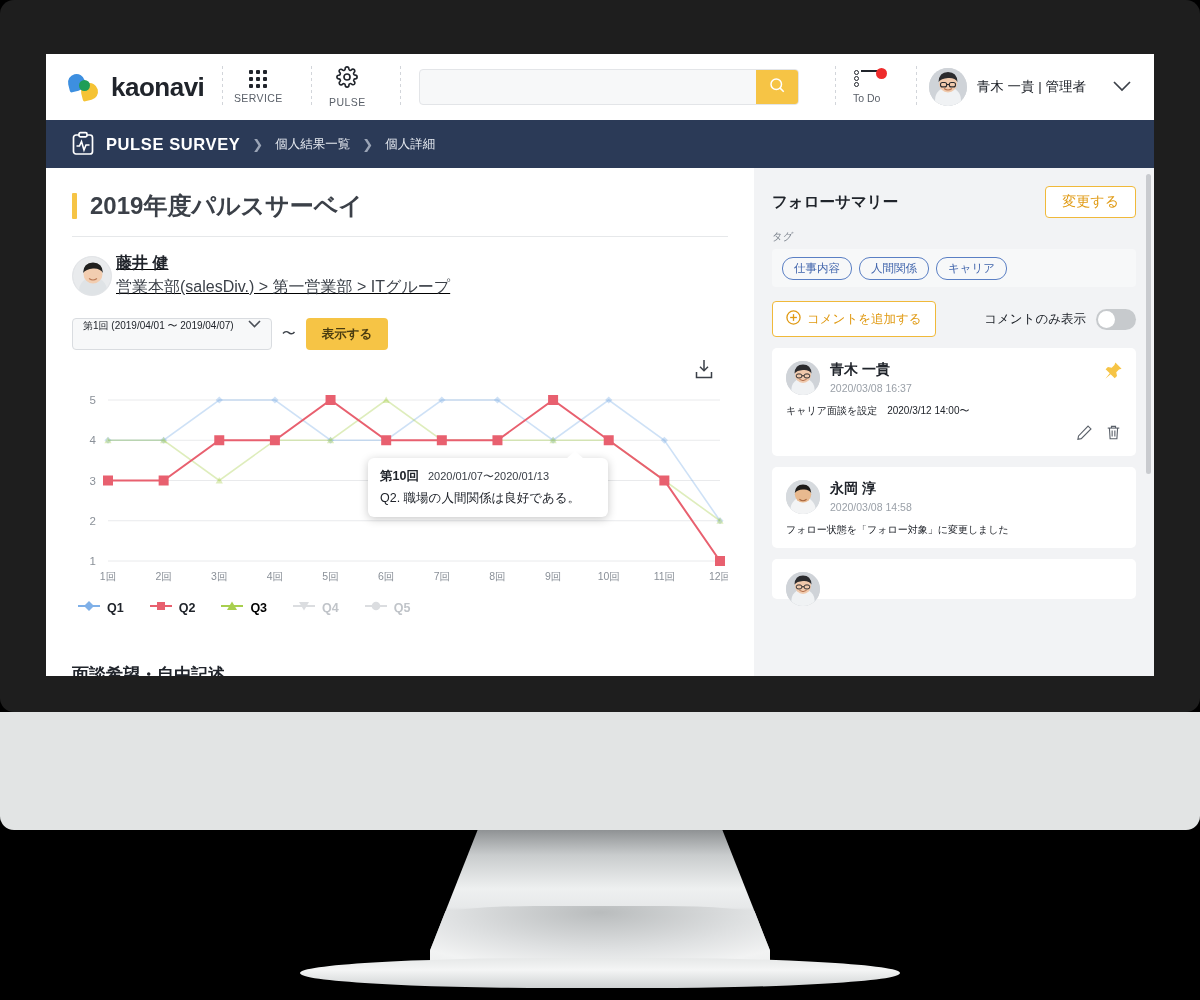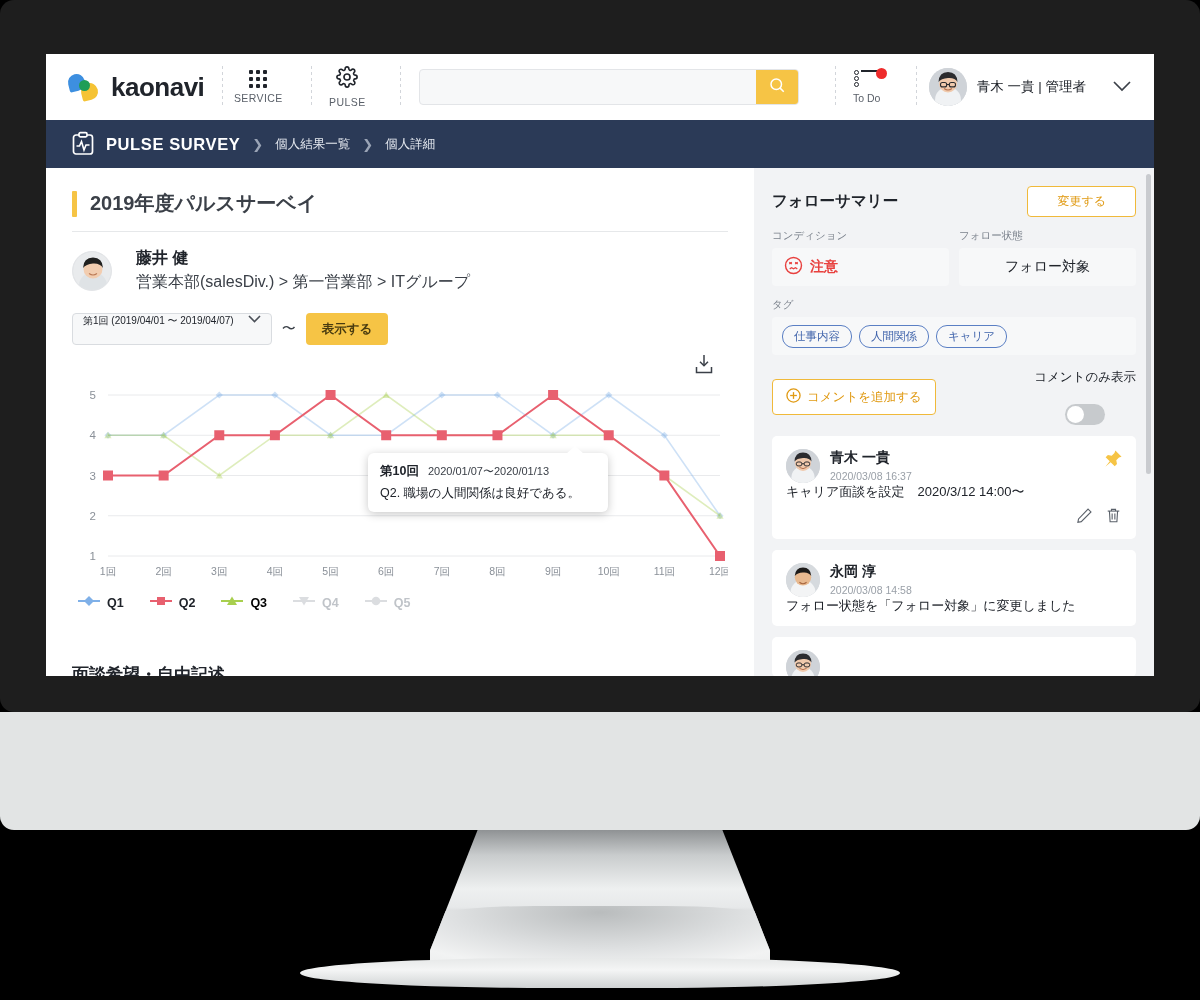--- a/index.html
+++ b/index.html
@@ -85,23 +85,23 @@
   .crumb-sep{ color:#9aa4b6; font-size:13px; margin:0 2px; }
   .crumb-item{ color:#e4e8ef; font-size:12.5px; cursor:pointer; }
 
   
   .content{ display:flex; height:508px; background:#fff; }
   .left{ width:708px; padding:22px 26px 0 26px; position:relative; }
   .right{ flex:1; background:#f2f3f5; padding:18px 18px 0 18px; position:relative; overflow:hidden; }
 
   .page-title-row{ display:flex; align-items:center; border-bottom:1px solid #e6e8ea; padding-bottom:14px; }
   .title-bar{ width:5px; height:26px; background:#f6c445; border-radius:1px; margin-right:13px; }
-  .page-title{ font-size:20px; font-weight:700; color:#3b4048; }
-
-  .person-row{ display:flex; align-items:center; gap:24px; margin-top:16px; }
+  .page-title{ font-size:24px; font-weight:700; color:#3b4048; }
+
+  .person-row{ display:flex; align-items:center; gap:4px; margin-top:16px;text-decoration:underline; }
   .person-name{ font-size:16px; font-weight:700; color:#20242b; }
   .person-org{ font-size:16px; color:#3b4048; margin-top:3px; }
 
   .filter-row{ display:flex; align-items:center; gap:10px; margin-top:20px; }
   .select{ height:32px; border:1px solid #d9dce0; border-radius:4px; background:#f7f8f9;
            display:flex; align-items:flex-start; padding:0 10px; gap:14px; font-size:10px; color:#20242b; cursor:pointer; }
   .tilde{ font-size:14px; color:#3b4048; }
   .show-btn{ height:32px; padding:3px 16px; background:#f6c445; border:0; border-radius:4px;
              font-size:12.5px; color:#4a3c10; cursor:pointer; font-family:inherit; font-weight:700; }
 
@@ -109,43 +109,43 @@
 
   
   .chart-wrap{ position:relative; margin-top:2px; height:205px; }
   .legend{ display:flex; gap:26px; align-items:center; margin-top:8px; padding-left:6px; }
   .legend-item{ display:flex; align-items:center; gap:7px; cursor:pointer; font-size:12.5px; font-weight:700; }
 
   .section-head{ position:absolute; left:26px; bottom:-10px; font-size:17px; font-weight:700; color:#20242b; }
   .panel-head{ display:flex; align-items:center; justify-content:space-between; }
   .panel-title{ font-size:15.5px; font-weight:700; color:#20242b; }
   .change-btn{ border:1px solid #f0b93a; color:#e09a13; background:#fff; border-radius:4px;
-               font-size:12px; padding:6px 29px; cursor:pointer; font-family:Liberation Mono, monospace; }
+               font-size:14px; padding:6px 16px; cursor:pointer; font-family:Liberation Mono, monospace; }
   .fld-label{ font-size:10.5px; color:#7b828c; margin-bottom:5px; }
   .fld-row{ display:flex; gap:10px; margin-top:12px; }
   .fld{ flex:1; }
   .fld-box{ background:#f7f8f9; border-radius:4px; height:38px; display:flex; align-items:center; padding:0 12px; gap:7px; }
   .cond-text{ color:#e8413f; font-size:14px; font-weight:700; }
   .follow-text{ font-size:14px; color:#20242b; }
   .tag-box{ background:#f7f8f9; border-radius:4px; min-height:38px; display:flex; align-items:center; gap:7px; padding:0 10px; }
   .tag{ border:1px solid #5a7fc4; color:#3f63ab; border-radius:11px; font-size:11.5px; padding:3px 11px; white-space:nowrap; }
 
   .comment-bar{ display:flex; align-items:center; justify-content:space-between; margin-top:14px; }
   .add-comment{ border:1px solid #f0b93a; color:#e09a13; background:#fff; border-radius:4px;
                 font-size:12.5px; padding:8px 13px; display:flex; align-items:center; gap:6px; cursor:pointer; font-family:inherit; }
-  .only-comments{ display:flex; align-items:center; gap:18px;flex-direction:column; }
+  .only-comments{ display:flex; align-items:center; gap:10px; }
   .only-label{ font-size:12.5px; color:#20242b; }
   .toggle{ width:40px; height:21px; border-radius:11px; background:#c7cacd; position:relative; cursor:pointer; }
   .toggle i{ position:absolute; left:2px; top:2px; width:17px; height:17px; border-radius:50%; background:#fff; }
 
   .card{ background:#fff; border-radius:5px; padding:13px 14px 11px 14px; margin-top:11px; position:relative; }
   .card-head{ display:flex; align-items:flex-start; gap:10px; }
   .c-name{ font-size:14px; font-weight:700; color:#20242b; }
   .c-time{ font-size:10.5px; color:#9aa0a8; margin-top:3px; }
-  .c-body{ font-size:13px; color:#20242b; }
+  .c-body{ font-size:10px; color:#20242b; margin-top:9px; }
   .c-actions{ display:flex; justify-content:flex-end; gap:12px; margin-top:6px; }
   .pin{ position:absolute; right:13px; top:13px; cursor:pointer; }
 
   .scrollbar{ position:absolute; right:3px; top:6px; width:5px; height:300px; background:#c9cbcf; border-radius:3px; }
 </style>
 </head>
 <body>
 
 <div class="stage">
   <div class="monitor-bezel"></div>
@@ -427,44 +427,20 @@
 
       <div class="right">
         <div class="scrollbar"></div>
 
         <div>
           <div class="panel-head">
             <div class="panel-title">フォローサマリー</div>
             <button class="change-btn">変更する</button>
           </div>
 
-          <div class="fld-row">
-            <div class="fld">
-              <div class="fld-label">コンディション</div>
-              <div class="fld-box">
-                <span>
-                  <svg width="19" height="19" viewBox="0 0 20 20" fill="none" stroke="#e8413f" stroke-width="1.5">
-                    <circle cx="10" cy="10" r="8.4"></circle>
-                    <line x1="5.6" y1="6.6" x2="8.2" y2="8.4"></line>
-                      <line x1="8.2" y1="6.6" x2="5.6" y2="8.4"></line>
-                    <line x1="11.8" y1="6.6" x2="14.4" y2="8.4"></line>
-                      <line x1="14.4" y1="6.6" x2="11.8" y2="8.4"></line>
-                    <path d="M6 13.5 L8 12.3 L10 13.5 L12 12.3 L14 13.5" stroke-width="1.4"></path>
-                  </svg>
-                </span>
-                <span class="cond-text">注意</span>
-              </div>
-            </div>
-            <div class="fld">
-              <div class="fld-label">フォロー状態</div>
-              <div class="fld-box" style="justify-content:center;">
-                <span class="follow-text">フォロー対象</span>
-              </div>
-            </div>
-          </div>
 
           <div style="margin-top:12px;">
             <div class="fld-label">タグ</div>
             <div class="tag-box" id="tag-box">
                 <span class="tag">仕事内容</span>
                 <span class="tag">人間関係</span>
                 <span class="tag">キャリア</span>
               </div>
           </div>
         </div>

